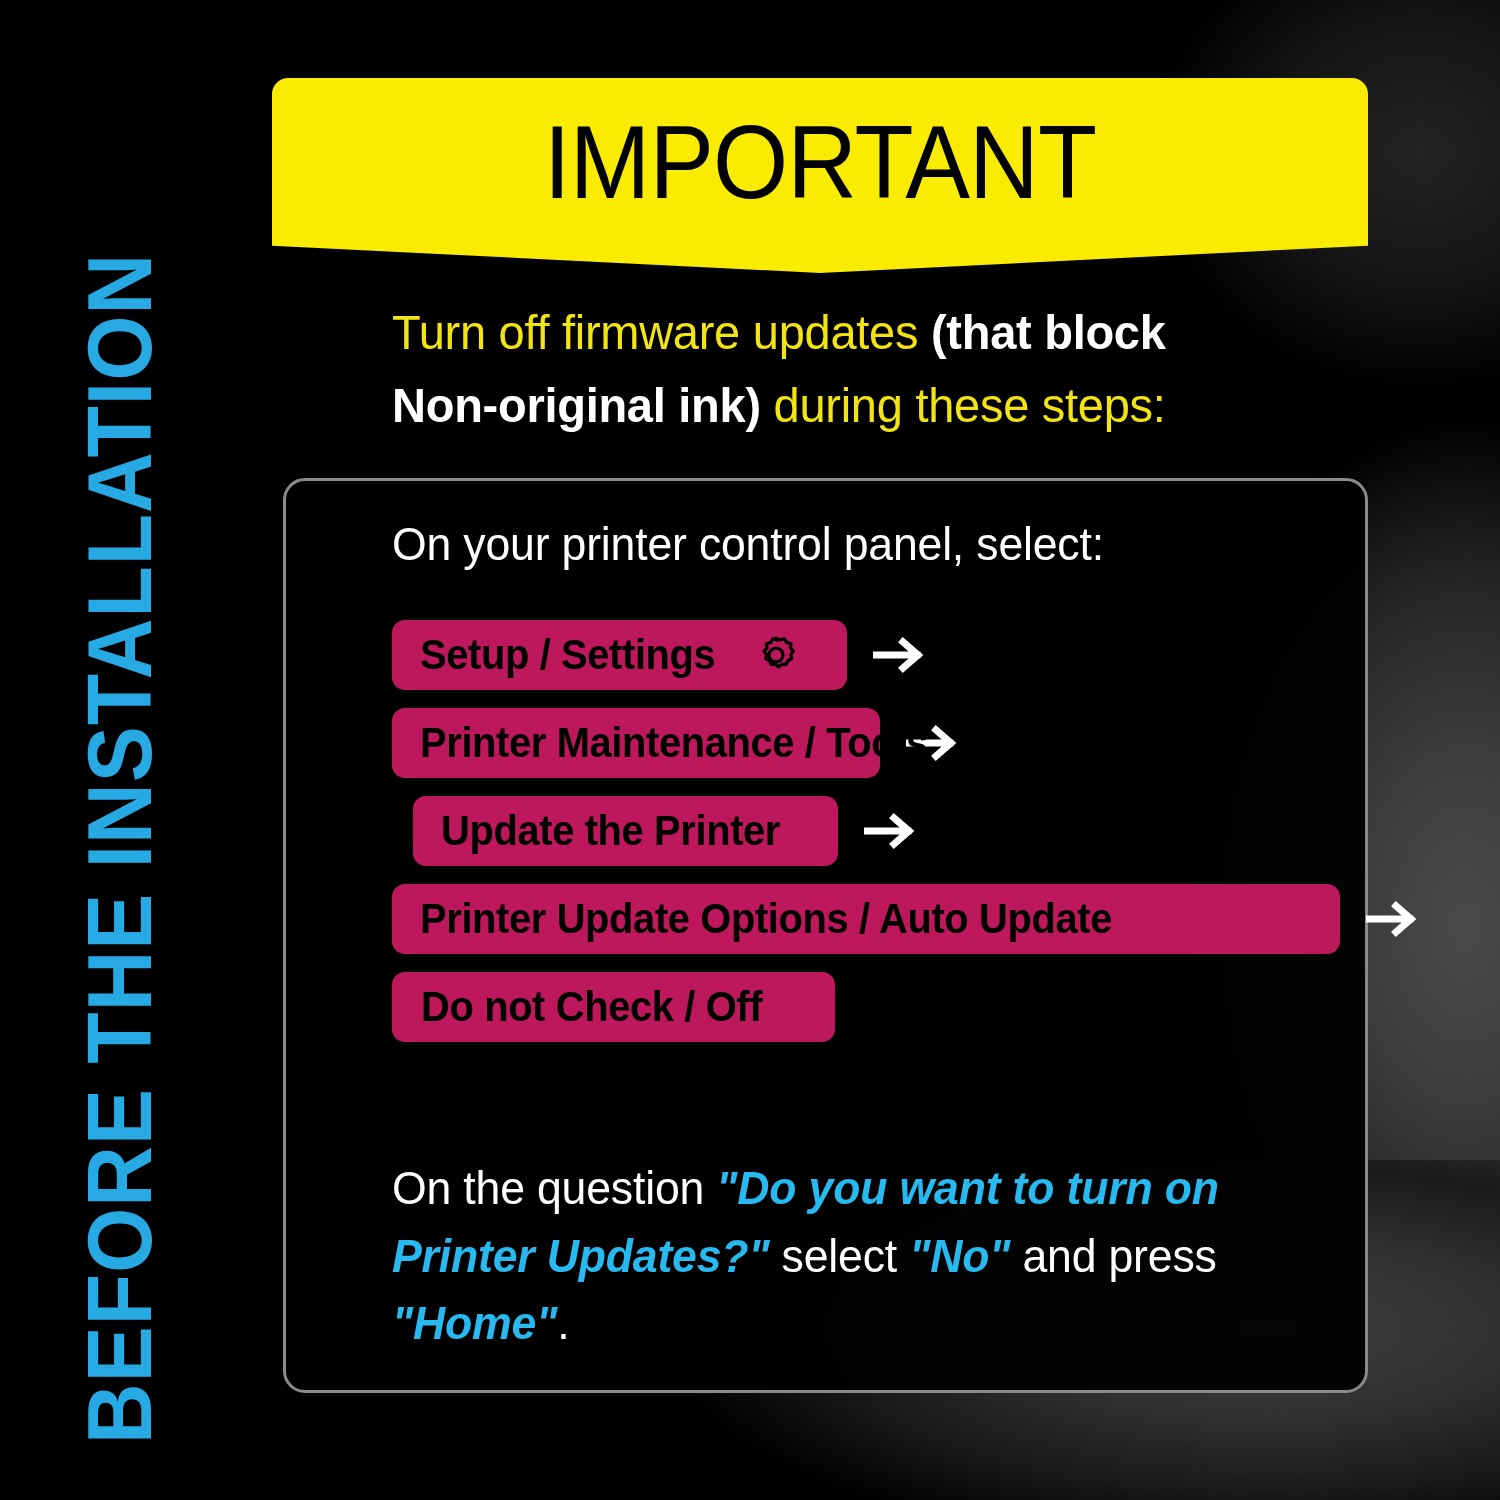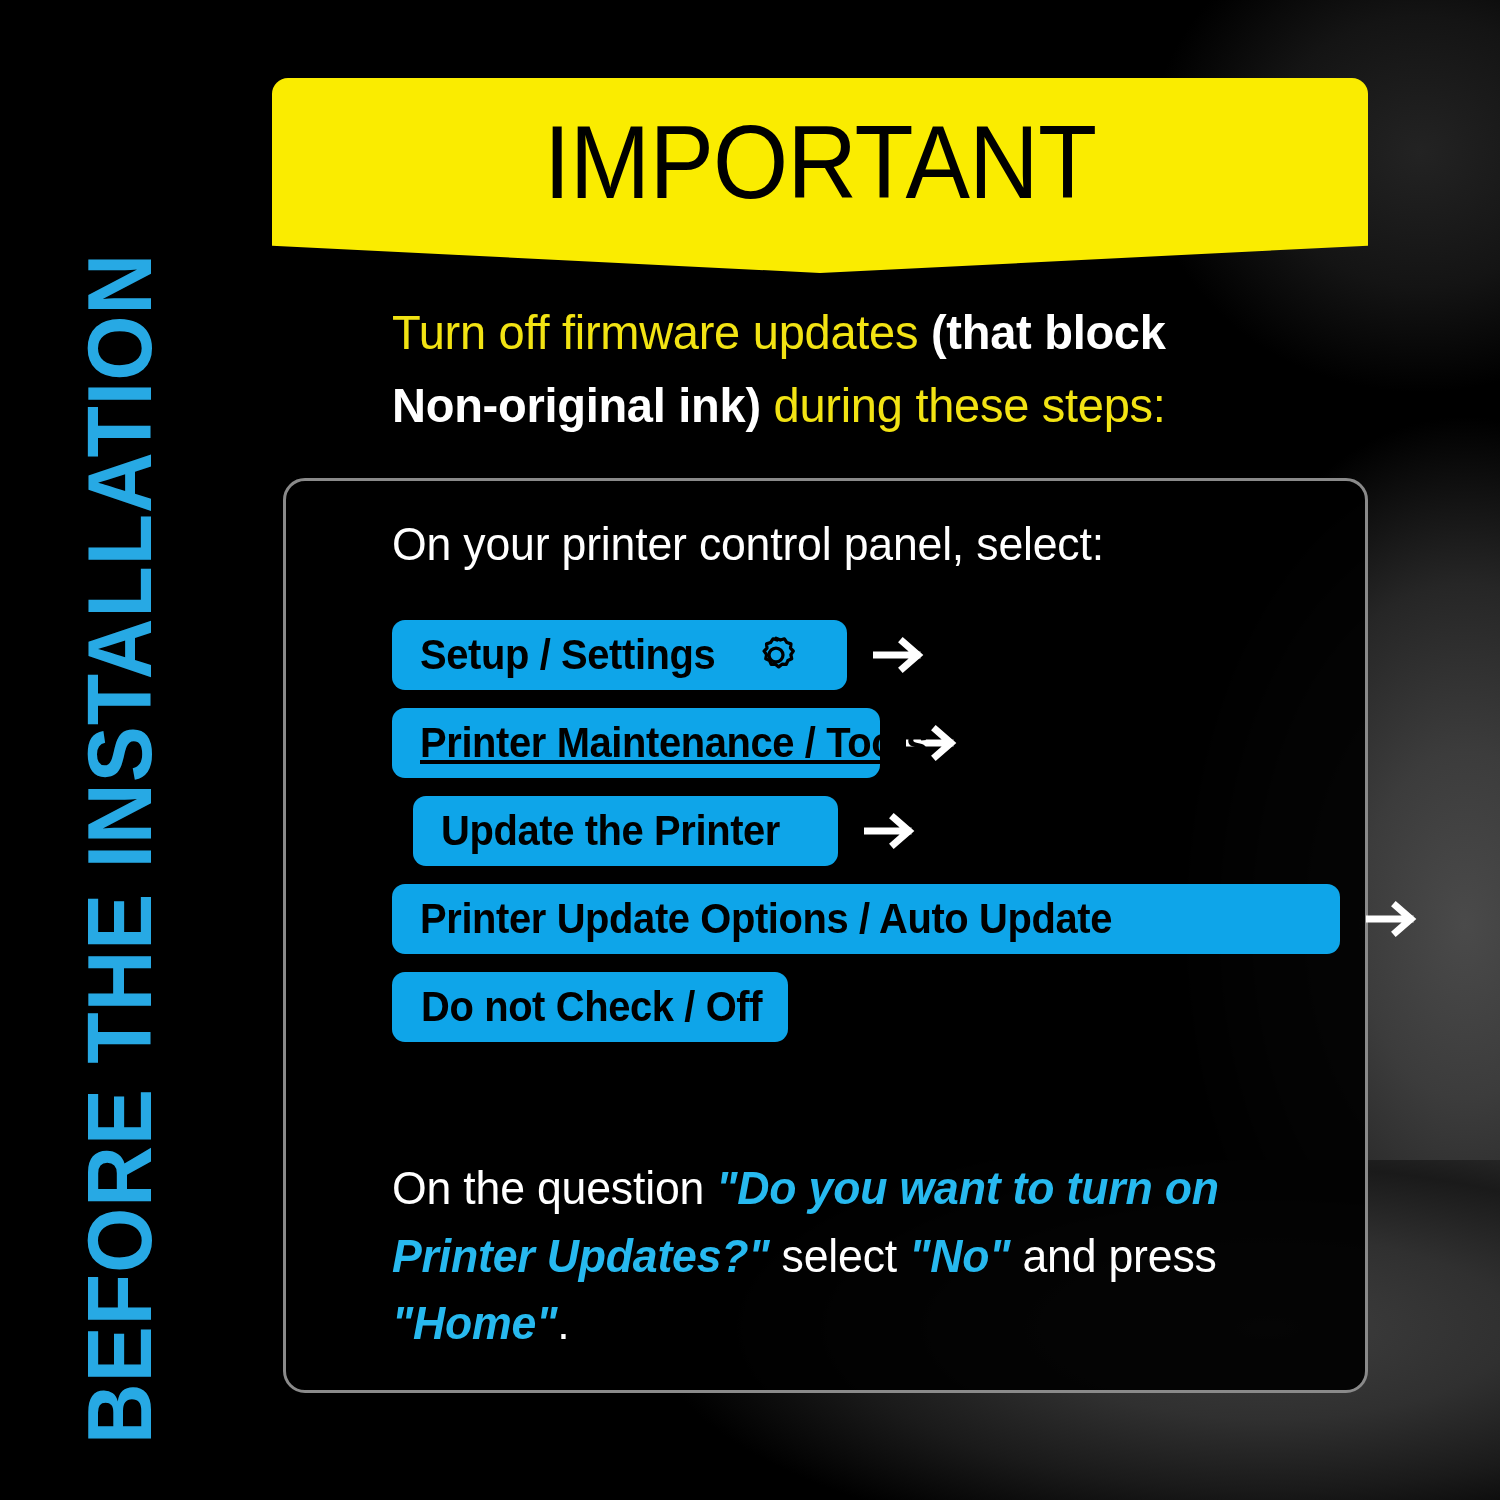--- a/index.html
+++ b/index.html
@@ -134,21 +134,21 @@
     position:absolute;
     left:392px; top:620px;
   }
   .step-row{
     display:flex;
     align-items:center;
     margin-bottom:18px;
     height:70px;
   }
   .pill{
-    background:#0ea5e9;
+    background:#be185d;
     border-radius:13px;
     height:70px;
     display:flex;
     align-items:center;
     padding:0 22px 0 28px;
     box-sizing:border-box;
   }
   .pill-text{
     color:#000000;
     font-family:"Liberation Sans", sans-serif;
@@ -228,21 +228,21 @@
           </span>
         </div>
         <span class="arrow-icon">
           <svg width="62" height="40" viewBox="0 0 62 40" aria-hidden="true">
             <path d="M2 20 H44 M30 7 L45 20 L30 33" fill="none" stroke="#ffffff" stroke-width="7" stroke-linecap="square" stroke-linejoin="miter"></path>
           </svg>
         </span>
       </div>
 
       <div class="step-row">
-        <div class="pill" style="width:488px;text-decoration:underline;">
+        <div class="pill" style="width:488px;">
           <span class="pill-text">Printer Maintenance / Tools</span>
         </div>
         <span class="arrow-icon">
           <svg width="62" height="40" viewBox="0 0 62 40" aria-hidden="true">
             <path d="M2 20 H44 M30 7 L45 20 L30 33" fill="none" stroke="#ffffff" stroke-width="7" stroke-linecap="square" stroke-linejoin="miter"></path>
           </svg>
         </span>
       </div>
 
       <div class="step-row">
@@ -261,21 +261,21 @@
           <span class="pill-text">Printer Update Options / Auto Update</span>
         </div>
         <span class="arrow-icon">
           <svg width="62" height="40" viewBox="0 0 62 40" aria-hidden="true">
             <path d="M2 20 H44 M30 7 L45 20 L30 33" fill="none" stroke="#ffffff" stroke-width="7" stroke-linecap="square" stroke-linejoin="miter"></path>
           </svg>
         </span>
       </div>
 
       <div class="step-row">
-        <div class="pill" style="width:396px;padding-left:29px;">
+        <div class="pill" style="width:443px;padding-left:29px;">
           <span class="pill-text">Do not Check  / Off</span>
         </div>
       </div>
 
     </div>
 
     <div class="closing"><span class="cl-w">On the question </span><span class="cl-c">"Do you want to turn on Printer Updates?"</span><span class="cl-w"> select </span><span class="cl-c">"No"</span><span class="cl-w"> and press </span><span class="cl-c">"Home"</span><span class="cl-w">.</span></div>
 
   </div>
 </div>

